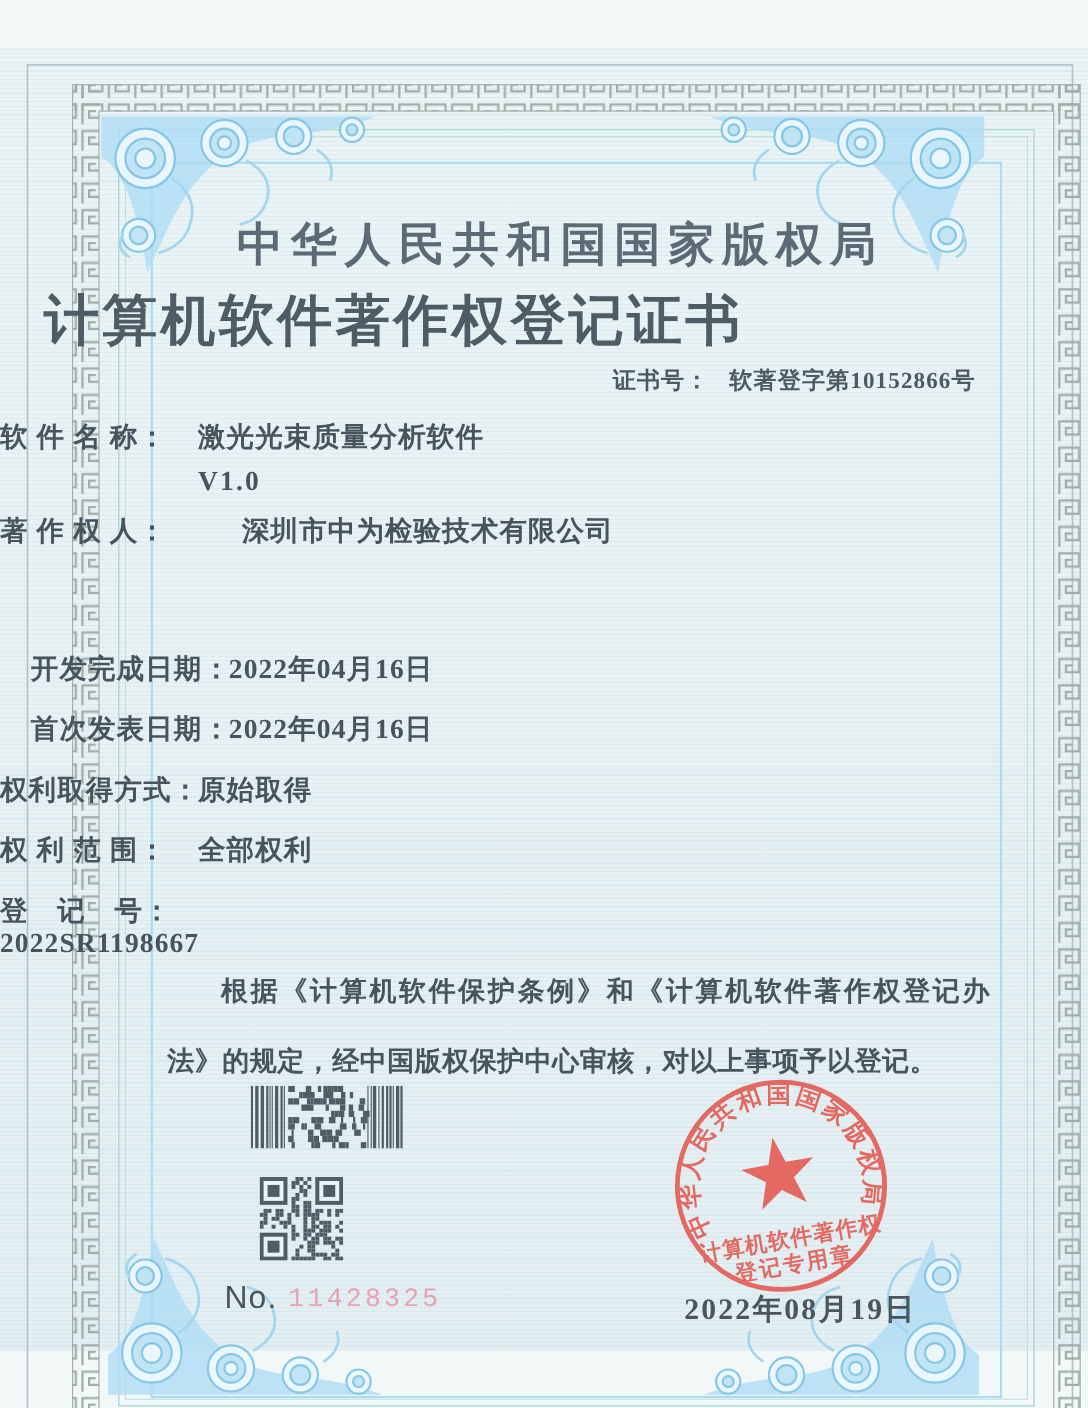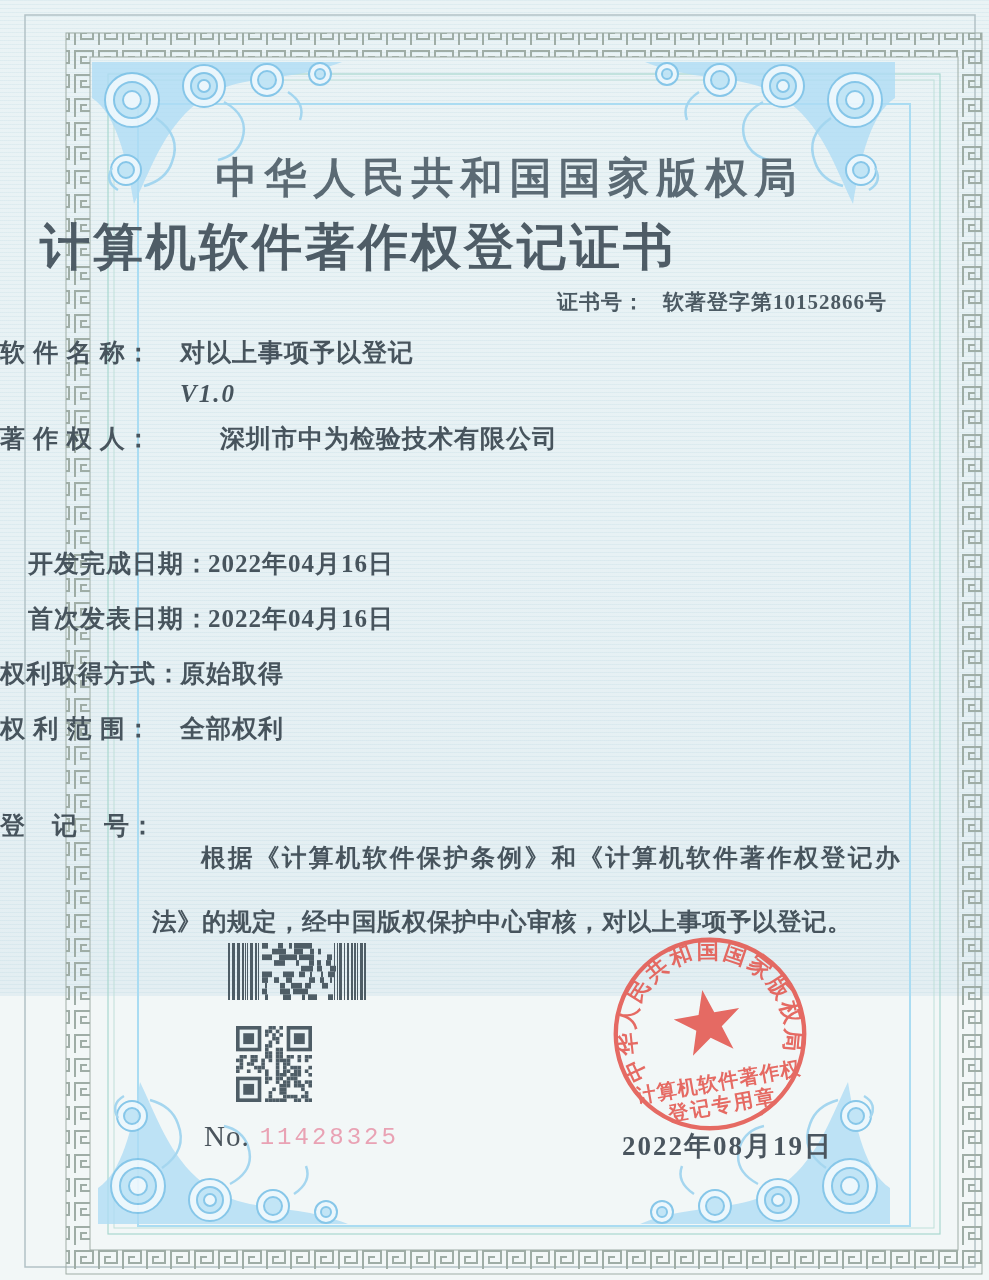--- a/index.html
+++ b/index.html
@@ -2,24 +2,25 @@
 <html><head>
 <meta charset="utf-8">
 <style>
   html,body{margin:0;padding:0;}
   body{
     width:989px;height:1280px;overflow:hidden;
     background:#f2f7f7;
     font-family:"Liberation Serif", serif;
   }
   .page{
-    position:relative;width:989px;height:996px;
+    position:relative;width:989px;height:1184px;
     background:
       repeating-linear-gradient(180deg, rgba(150,195,210,.14) 0 1px, rgba(255,255,255,0) 1px 4px),
       linear-gradient(180deg,#eaf3f5 0%,#e7f1f4 55%,#e3eef2 100%);
+    margin-top: 44px;
   }
   
   .border-art{position:absolute;left:0;top:0;width:989px;height:1280px;pointer-events:none;}
   .flourish{position:absolute;width:250px;height:150px;opacity:.92;}
   .fl-tl{left:92px;top:58px;}
   .fl-tr{left:645px;top:58px;transform:scaleX(-1);}
   .fl-bl{left:98px;top:1078px;transform:scaleY(-1);}
   .fl-br{left:640px;top:1078px;transform:scale(-1,-1);}
 
   
@@ -32,33 +33,33 @@
     font-size:50px;font-weight:700;letter-spacing:3px;color:#4e5c66;
   }
   .cert-no{
     position:absolute;right:102px;top:288px;
     font-size:21px;font-weight:700;color:#4c5a63;letter-spacing:1px;
   }
   .cert-no .lbl{margin-right:18px;}
   .row{position:absolute;display:flex;font-size:25px;font-weight:700;color:#47545d;}
   .row .label{white-space:pre;width:180px;flex:none;letter-spacing:1px;}
   .row .value{letter-spacing:1px;}
-  .row .value .l2{display:block;margin-top:11px;letter-spacing:2px;font-style:italic;}
+  .row .value .l2{display:block;margin-top:11px;letter-spacing:2px;}
   .r0{top:336px;} .r1{top:422px;gap:40px;} .r2{top:547px;padding-left:28px;} .r3{top:602px;padding-left:28px;}
-  .r4{top:657px;} .r5{top:712px;} .r6{top:809px;flex-direction:column;}
+  .r4{top:657px;} .r5{top:712px;} .r6{top:767px;flex-direction:column;}
   .statement{
     position:absolute;left:152px;top:826px;width:748px;
     font-size:24.5px;font-weight:700;color:#47545d;line-height:64px;
     text-indent:2em;letter-spacing:.5px;text-align:justify;
   }
   
   .barcode{position:absolute;left:228px;top:943px;width:140px;height:57px;}
   .qrcode{position:absolute;left:236px;top:1026px;width:76px;height:76px;}
   .serial{position:absolute;left:204px;top:1120px;font-size:29px;color:#4a545c;}
-  .serial .prefix{font-family:Liberation Serif, serif;letter-spacing:1px;}
+  .serial .prefix{font-family:Liberation Sans, sans-serif;letter-spacing:1px;}
   .serial .num{
     font-family:"Liberation Mono",monospace;font-size:24px;color:#e9a2b4;
     letter-spacing:3px;margin-left:10px;position:relative;top:-2px;
   }
   
   .seal{position:absolute;left:608px;top:932px;width:204px;height:204px;transform:rotate(-10deg);opacity:.88;}
   .issue-date{
     position:absolute;left:622px;top:1128px;
     font-size:27px;font-weight:700;color:#4a555e;letter-spacing:2px;text-align:center;
   }
@@ -127,21 +128,21 @@
 
   <div class="authority">中华人民共和国国家版权局</div>
   <div class="cert-title">计算机软件著作权登记证书</div>
   <div class="cert-no">
     <span class="lbl">证书号：</span><span>软著登字第10152866号</span>
   </div>
 
   <div class="row r0">
     <span class="label">软 件 名 称：</span>
     <span class="value">
-      <span>对以上事项予以登记</span>
+      <span>激光光束质量分析软件</span>
       <span class="l2">V1.0</span>
     </span>
   </div>
   <div class="row r1">
     <span class="label">著 作 权 人：</span>
     <span class="value">深圳市中为检验技术有限公司</span>
   </div>
   <div class="row r2">
     <span class="label">开发完成日期：</span>
     <span class="value">2022年04月16日</span>
@@ -153,20 +154,21 @@
   <div class="row r4">
     <span class="label">权利取得方式：</span>
     <span class="value">原始取得</span>
   </div>
   <div class="row r5">
     <span class="label">权 利 范 围：</span>
     <span class="value">全部权利</span>
   </div>
   <div class="row r6">
     <span class="label">登　记　号：</span>
+    <span class="value">2022SR1198667</span>
   </div>
 
   <div class="statement">根据《计算机软件保护条例》和《计算机软件著作权登记办法》的规定，经中国版权保护中心审核，对以上事项予以登记。</div>
 
   <svg class="barcode" id="barcode-svg" viewBox="0 0 140 57">
       <rect x="0" y="0" width="2" height="57" fill="#4e5d66"></rect>
       <rect x="4" y="0" width="3" height="57" fill="#4e5d66"></rect>
       <rect x="9" y="0" width="3" height="57" fill="#4e5d66"></rect>
       <rect x="14" y="0" width="2" height="57" fill="#4e5d66"></rect>
       <rect x="17" y="0" width="1" height="57" fill="#4e5d66"></rect>

